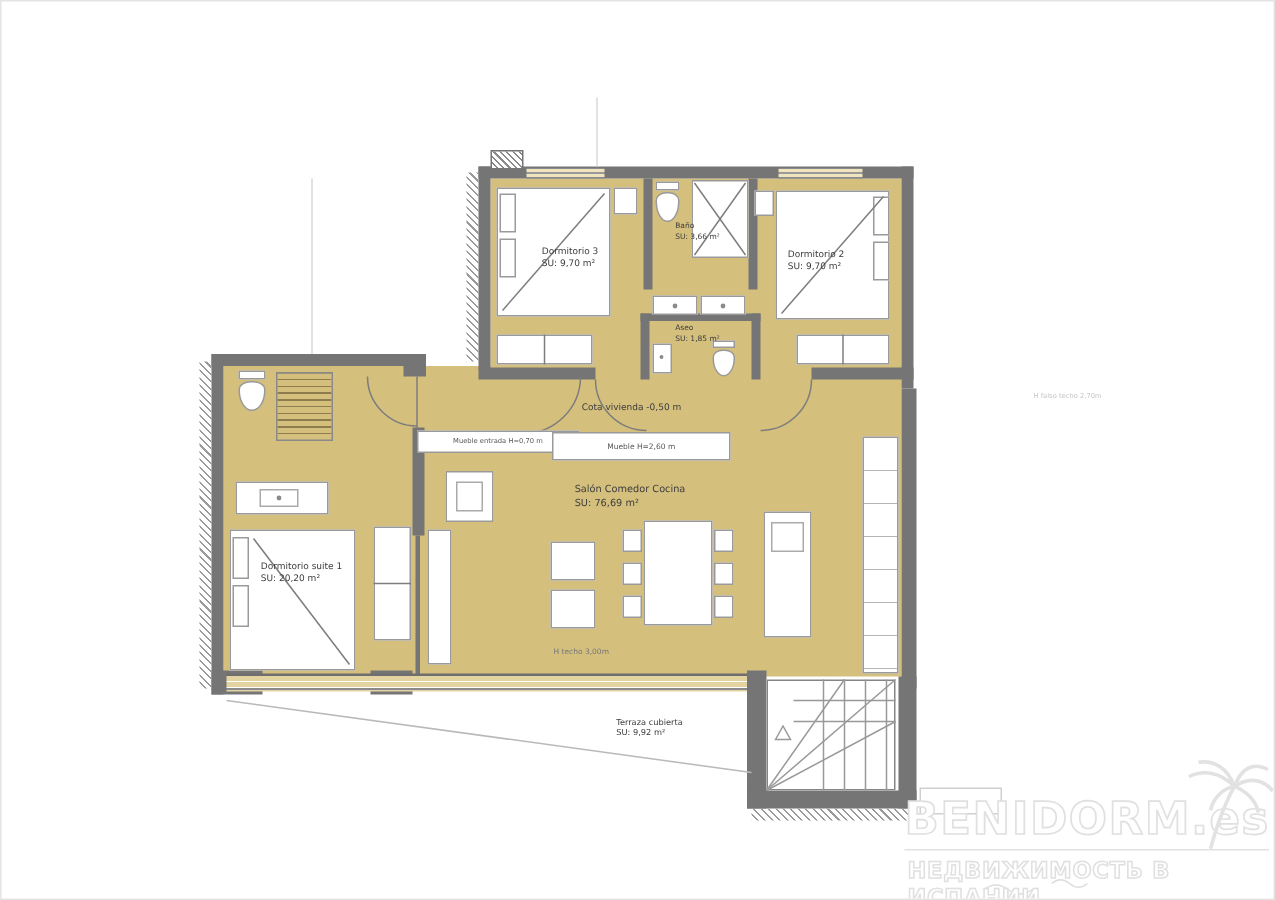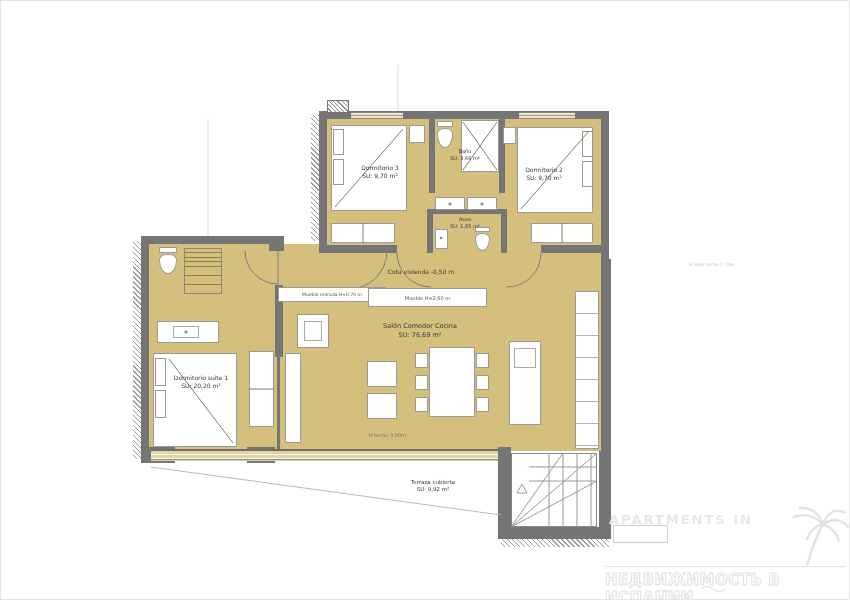--- a/index.html
+++ b/index.html
@@ -15,21 +15,21 @@
   .toilet-tank{position:absolute;background:#fff;border:1px solid #999;box-sizing:border-box;}
   .toilet-bowl{position:absolute;background:#fff;border:1px solid #999;box-sizing:border-box;
                border-radius:45% 45% 50% 50% / 28% 28% 68% 68%;}
   .closet{position:absolute;border:1px solid #8a8a8a;box-sizing:border-box;
           background:repeating-linear-gradient(to bottom,rgba(0,0,0,0) 0 3.5px,#8d7c4e 3.5px 4.5px);}
   .hatch{position:absolute;background:repeating-linear-gradient(45deg,rgba(0,0,0,0) 0 2.5px,#9a9a9a 2.5px 3.5px);}
   .chimney{position:absolute;border:1px solid #757575;box-sizing:border-box;
            background:repeating-linear-gradient(45deg,#fff 0 2px,#8a8a8a 2px 3px);}
   .counter{position:absolute;border:1px solid #9a9a9a;box-sizing:border-box;
            background:#fff repeating-linear-gradient(to bottom,#fff 0 21px,#b5b5b5 21px 22px);}
-  .lbl{position:absolute;transform:translateX(-50%);text-align:center;color:#3c3c3c;
+  .lbl{position:absolute;transform:translateX(-50%);color:#3c3c3c;
        line-height:1.35;white-space:nowrap;}
   .boxlbl{position:absolute;background:#fff;border:1px solid #9a9a9a;box-sizing:border-box;
           display:flex;align-items:center;justify-content:center;color:#555;white-space:nowrap;overflow:hidden;}
   .tiny{position:absolute;color:#8d8d8d;white-space:nowrap;}
   .svglayer{position:absolute;left:0;top:0;pointer-events:none;}
   .wm-1{position:absolute;left:608px;top:511px;font-size:13px;font-weight:bold;letter-spacing:2px;color:#e7e7e7;}
   .wm-2{position:absolute;left:602px;top:528px;font-size:30px;font-weight:bold;letter-spacing:1px;
         color:#fff;-webkit-text-stroke:1.1px #e0e0e0;}
   .wm-line{position:absolute;left:602px;top:565px;width:243px;height:1px;background:#e2e2e2;}
   .wm-3{position:absolute;left:604px;top:570px;font-size:15px;font-weight:bold;letter-spacing:.5px;
@@ -200,21 +200,21 @@
     <div>Terraza cubierta</div>
     <div>SU: 9,92 m²</div>
   </div>
 
   <div class="lbl" style="left:420px;top:267px;font-size:6px;">Cota vivienda -0,50 m</div>
   <div class="boxlbl" style="left:277px;top:286px;width:108px;height:15px;font-size:4.5px;">Mueble entrada H=0,70 m</div>
   <div class="boxlbl" style="left:367px;top:287px;width:119px;height:19px;font-size:5px;">Mueble H=2,60 m</div>
   <div class="tiny" style="left:368px;top:431px;font-size:5px;color:#777;">H techo 3,00m</div>
   <div class="tiny" style="left:688px;top:261px;font-size:4.5px;color:#c4c4c4;">H falso techo 2,70m</div>
 
-  <div class="wm-1">APARTMENTS IN</div>
+  <div class="wm-2">BENIDORM.es</div>
   <div class="wm-line"></div>
   <div class="wm-3">НЕДВИЖИМОСТЬ В ИСПАНИИ</div>
   <svg class="svglayer" style="left:782px;top:504px;" width="68" height="64" viewBox="0 0 85 80">
     <g stroke="#e2e2e2" stroke-width="3" fill="none">
       <path d="M30,76 C36,54 42,38 50,24"></path>
       <path d="M50,24 C38,12 24,10 12,16"></path>
       <path d="M50,24 C44,8 32,2 20,4"></path>
       <path d="M50,24 C56,8 66,4 78,10"></path>
       <path d="M50,24 C62,16 74,18 82,28"></path>
       <path d="M50,24 C60,28 68,36 70,46"></path>

